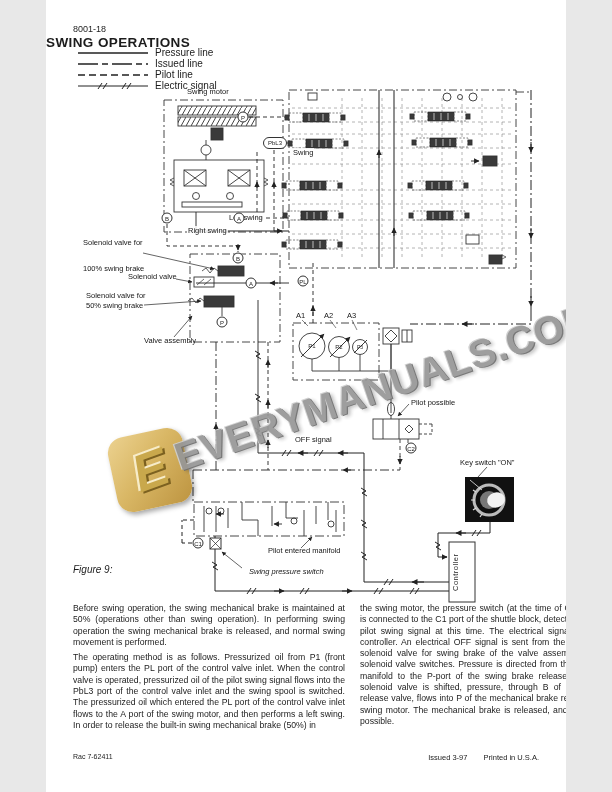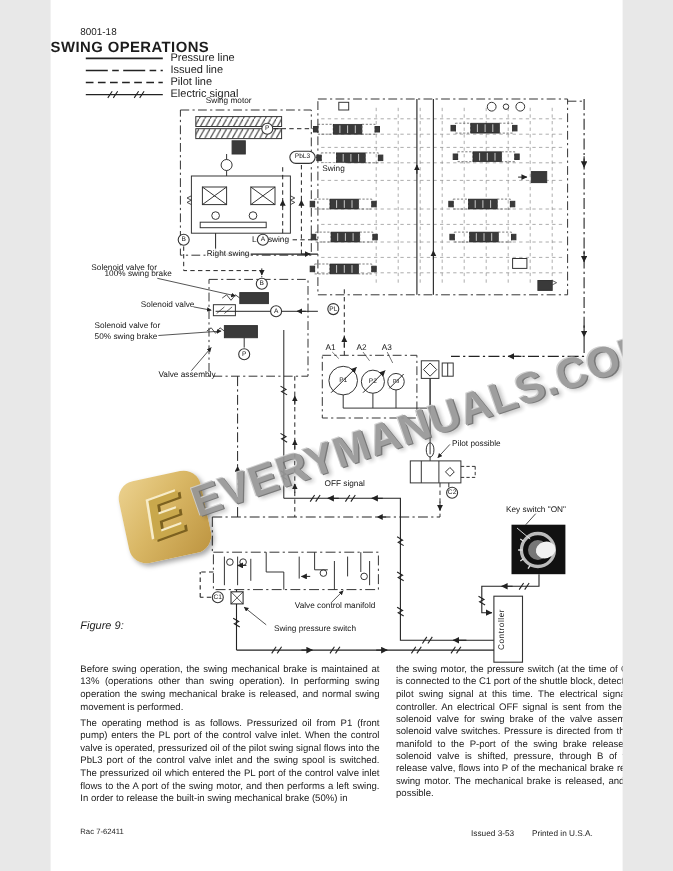--- a/index.html
+++ b/index.html
@@ -316,62 +316,62 @@
       <line x1="296" y1="591" x2="306" y2="591" marker-end="url(#ma)"></line>
       <line x1="196" y1="568" x2="176" y2="552" marker-end="url(#ma)" stroke-width=".7"></line>
     </g>
   </svg>
 
   <div class="lbl" style="left:141px;top:87px;">Swing motor</div>
   <div class="lbl bg" style="left:146px;top:213px;margin-left:36px;">Left swing</div>
   <div class="lbl bg" style="left:141px;top:226px;">Right swing</div>
   <div class="lbl bg" style="left:246px;top:148px;">Swing</div>
   <div class="lbl" style="left:37px;top:238px;">Solenoid valve for</div>
-  <div class="lbl" style="left:37px;top:244px;margin-left:12px;">100% swing brake</div>
+  <div class="lbl" style="left:37px;top:264px;">100% swing brake</div>
   <div class="lbl" style="left:82px;top:272px;">Solenoid valve</div>
   <div class="lbl" style="left:40px;top:291px;">Solenoid valve for</div>
   <div class="lbl" style="left:40px;top:301px;">50% swing brake</div>
   <div class="lbl" style="left:98px;top:336px;">Valve assembly</div>
   <div class="lbl" style="left:250px;top:311px;">A1</div>
   <div class="lbl" style="left:278px;top:311px;">A2</div>
   <div class="lbl" style="left:301px;top:311px;">A3</div>
   <span class="pumpname" style="left:266px;top:346px;">P1</span>
   <span class="pumpname" style="left:293px;top:347px;">P2</span>
   <span class="pumpname" style="left:314px;top:347px;font-size:5px;">P3</span>
   <div class="lbl" style="left:365px;top:398px;">Pilot possible</div>
   <div class="lbl" style="left:249px;top:435px;text-align:right;">OFF signal</div>
   <div class="lbl" style="left:414px;top:458px;">Key switch "ON"</div>
-  <div class="lbl" style="left:222px;top:546px;">Valve control manifold</div>
-  <div class="lbl" style="left:203px;top:567px;">Swing pressure switch</div>
+  <div class="lbl" style="left:222px;top:546px;">Pilot entered manifold</div>
+  <div class="lbl" style="left:203px;top:567px;font-style:italic;">Swing pressure switch</div>
   <div class="ctrl-label" style="left:405px;top:546px;height:52px;">Controller</div>
 
   <span class="port" style="left:197px;top:117px;">P</span>
   <span class="port wide" style="left:229px;top:143px;">PbL3</span>
   <span class="port" style="left:121px;top:218px;">B</span>
   <span class="port" style="left:193px;top:218px;">A</span>
   <span class="port" style="left:192px;top:258px;">B</span>
   <span class="port" style="left:205px;top:283px;">A</span>
   <span class="port" style="left:176px;top:322px;">P</span>
   <span class="port" style="left:257px;top:281px;">PL</span>
   <span class="port" style="left:365px;top:448px;">C2</span>
   <span class="port" style="left:152px;top:543px;">C1</span>
 
   <div class="wm-logo">
     <span>E</span>
   </div>
   <div class="wm-text">EVERYMANUALS.COM</div>
 
   <div class="figcap">Figure 9:</div>
   <div class="col left">
-    <p>Before swing operation, the swing mechanical brake is maintained at 13% (operations other than swing operation). In performing swing operation the swing mechanical brake is released, and normal swing movement is performed.</p>
+    <p>Before swing operation, the swing mechanical brake is maintained at 50% (operations other than swing operation). In performing swing operation the swing mechanical brake is released, and normal swing movement is performed.</p>
     <p>The operating method is as follows. Pressurized oil from P1 (front pump) enters the PL port of the control valve inlet. When the control valve is operated, pressurized oil of the pilot swing signal flows into the PbL3 port of the control valve inlet and the swing spool is switched. The pressurized oil which entered the PL port of the control valve inlet flows to the A port of the swing motor, and then performs a left swing. In order to release the built-in swing mechanical brake (50%) in</p>
   </div>
   <div class="col right">
     <p>the swing motor, the pressure switch (at the time of ON status) which is connected to the C1 port of the shuttle block, detects pressure of the pilot swing signal at this time. The electrical signal is sent to the controller. An electrical OFF signal is sent from the controller to the solenoid valve for swing brake of the valve assembly and then to solenoid valve switches. Pressure is directed from the C2 of the pilot manifold to the P-port of the swing brake release valve. When a solenoid valve is shifted, pressure, through B of the swing brake release valve, flows into P of the mechanical brake release port of the swing motor. The mechanical brake is released, and swing becomes possible.</p>
   </div>
 
   <div class="foot-l">Rac 7-62411</div>
   <div class="foot-r">
-    <span>Issued 3-53</span>
+    <span>Issued 3-97</span>
     <span>Printed in U.S.A.</span>
   </div>
 
 </div>
 
 </body></html>

